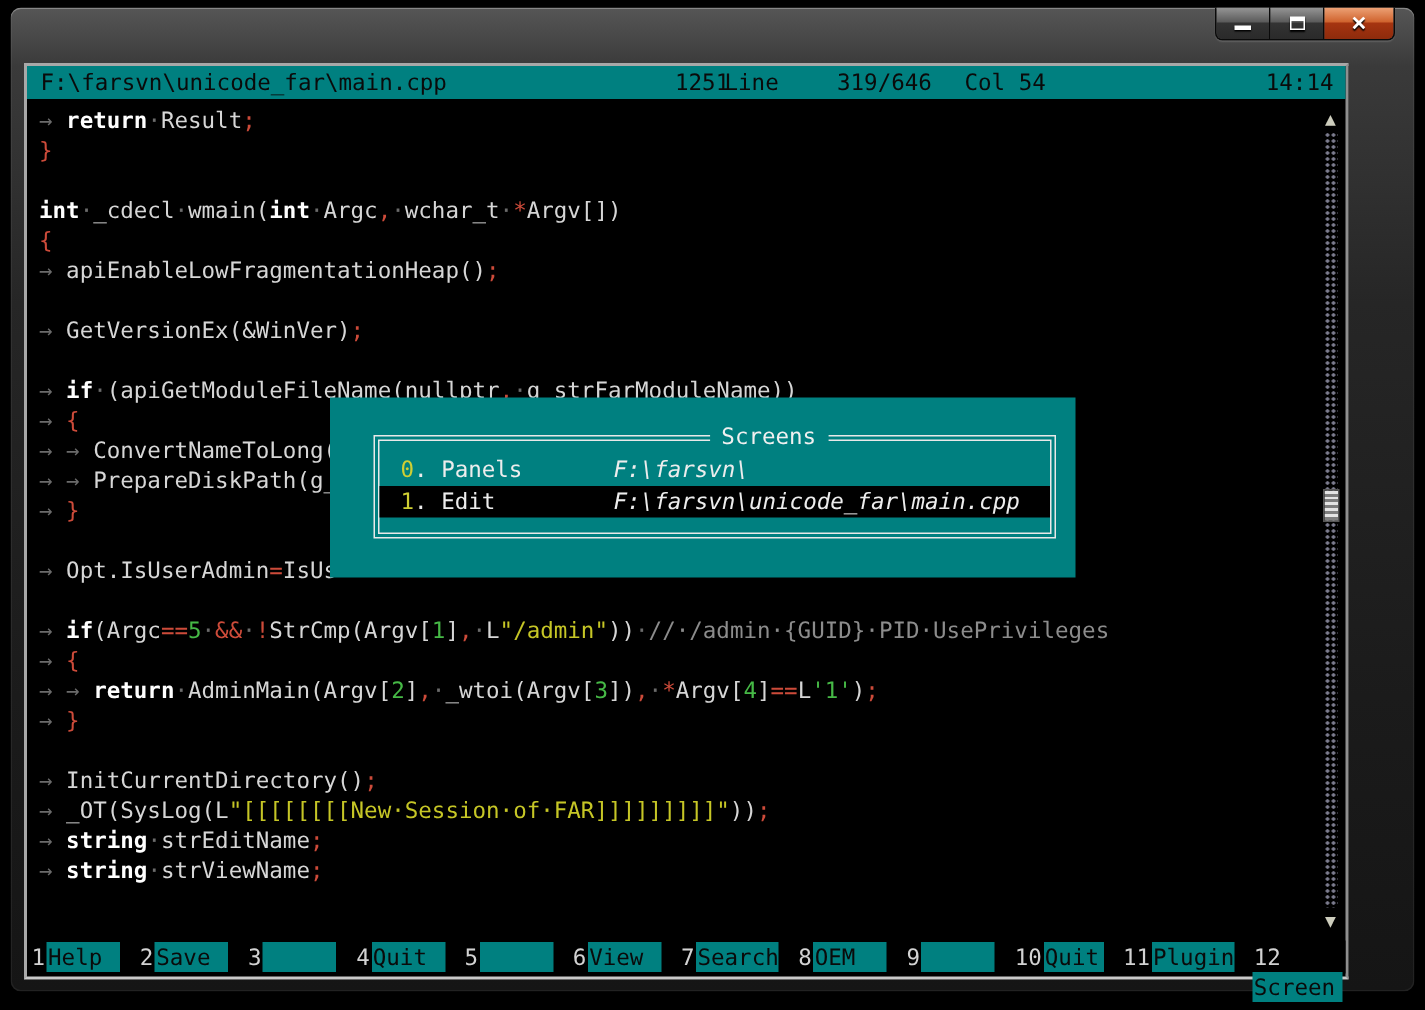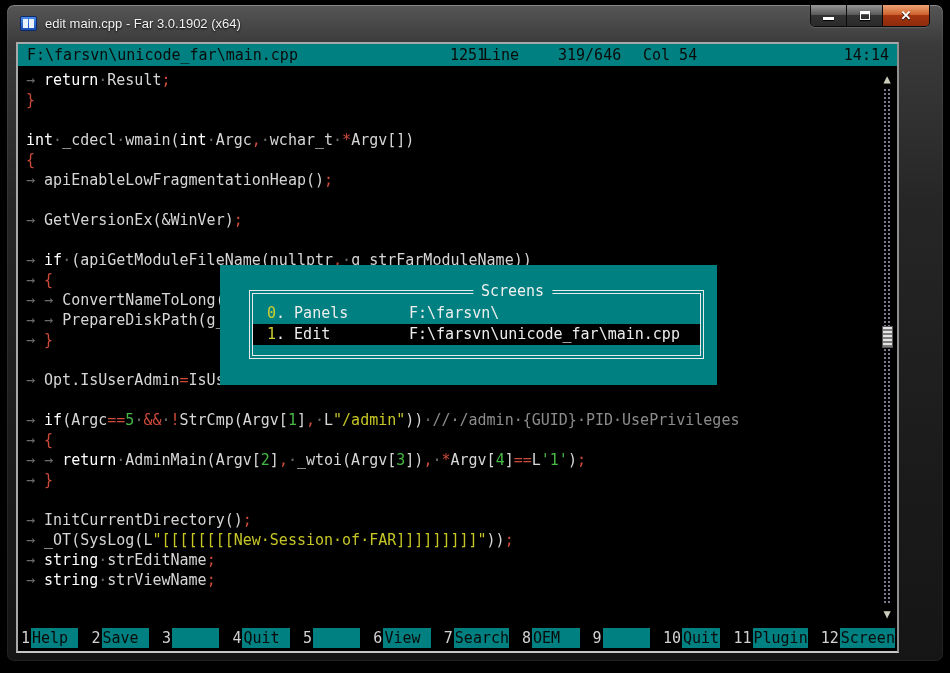--- a/index.html
+++ b/index.html
@@ -32,63 +32,59 @@
 
   
   .console{position:absolute;left:9px;top:37px;width:883px;height:611px;
     background:#000;border:2px solid #a8a8a8;border-right-color:#8f8f8f;border-bottom-color:#c9c9c9;
     font-family:"DejaVu Sans Mono","Liberation Mono",monospace;font-size:15px;}
   .hdr{position:relative;height:22px;line-height:22px;background:var(--teal);color:#0a0a0a;white-space:pre;}
   .hdr span{position:absolute;top:0;}
   .editor{position:absolute;left:0;top:24px;right:0;bottom:26px;overflow:hidden;padding:2px 0 0 8px;}
   .cl{white-space:pre;height:20px;line-height:20px;}
   .t-d{color:var(--fg);}
-  .t-k{color:#ffffff;font-weight:normal;}
+  .t-k{color:#ffffff;font-weight:bold;}
   .t-o{color:var(--op);}
   .t-n{color:var(--num);}
   .t-s{color:var(--str);}
   .t-c{color:var(--com);margin-top:10px;}
   .t-w{color:var(--dim);}
 
   
   .sbar{position:absolute;right:2px;top:26px;bottom:28px;width:16px;display:flex;flex-direction:column;align-items:center;}
   .sarrow{height:18px;width:16px;color:#cdcdbd;font-size:12px;line-height:18px;text-align:center;}
   .strack{position:relative;flex:1;width:9px;
     background-image:radial-gradient(circle,#7d7d90 1px,transparent 1.3px);
     background-size:4px 4px;}
   .sthumb{position:absolute;left:-1px;top:46%;width:11px;height:22px;
     background:repeating-linear-gradient(180deg,#e3e3e3 0 2px,#7d7d7d 2px 4px);
     border:1px solid #555;}
 
   
   .keybar{position:absolute;left:0;right:0;bottom:2px;height:22px;display:flex;padding:1px 0 1px 2px;background:#000;}
   .kslot{display:flex;flex:1;height:20px;line-height:20px;margin-right:12px;}
-  .kslot:last-child{margin-right:2px;}
+  .kslot:last-child{margin-right:2px;flex-direction:column;}
   .knum{color:#d2d2d2;padding:0 1px;}
   .klabel{flex:1;background:var(--teal);color:#0a0a0a;padding-left:1px;white-space:pre;}
 
   
   .dlg{position:absolute;left:202px;top:221px;width:497px;height:120px;background:var(--teal);z-index:5;}
   .dbox{position:absolute;left:29px;top:25px;width:455px;height:69px;border:4px double #e9e9e9;padding:9px 0 0 0;}
   .dtitle{position:absolute;left:50%;top:-12px;transform:translateX(-50%);background:var(--teal);
     color:#f0f0f0;padding:0 8px;white-space:pre;margin-left:36px;}
   .drow{position:relative;height:21px;line-height:21px;color:#ededed;padding-left:14px;white-space:pre;}
   .drow.sel{background:#000;}
   .drow .hk{color:var(--yellow);}
-  .drow .dpath{position:absolute;left:156px;top:0;}
+  .drow .dpath{position:absolute;left:156px;top:0;font-style:italic;}
 </style>
 </head>
 <body>
 
 <div class="win">
 
-  <div class="titlebar">
-    <div class="faricon"></div>
-    <div class="wtitle">edit main.cpp - Far 3.0.1902 (x64)</div>
-  </div>
 
   <div class="controls">
     <div class="cbtn">
         <span class="glyph-min"></span>
       </div>
     <div class="cbtn">
         <span class="glyph-max"></span>
       </div>
     <div class="cbtn">
         <span class="glyph-close">✕</span>

